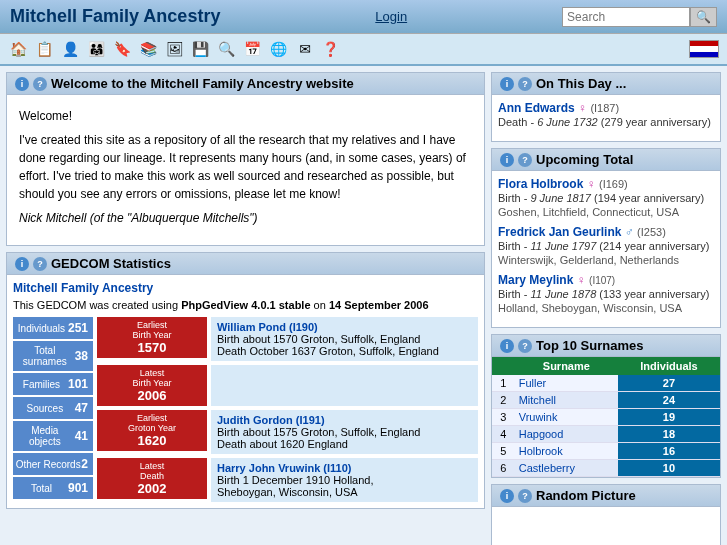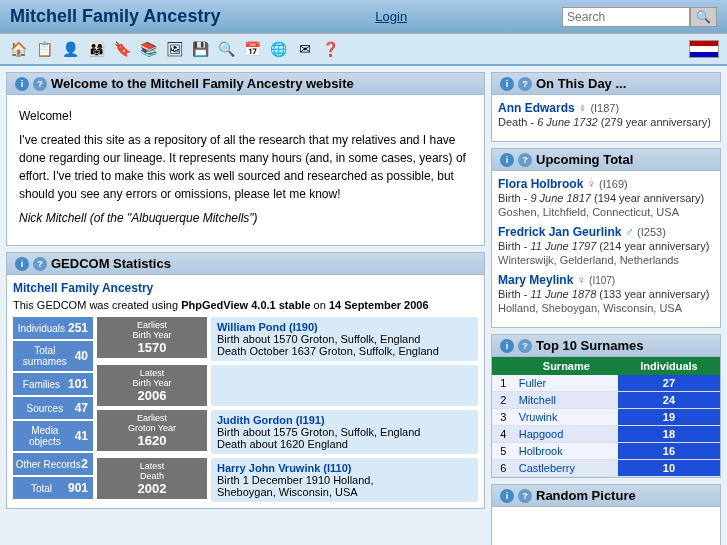--- a/index.html
+++ b/index.html
@@ -183,21 +183,21 @@
       display: flex;
       gap: 4px;
     }
     .record-year-col {
       display: flex;
       flex-direction: column;
       gap: 2px;
       width: 110px;
     }
     .year-block {
-      background: #737373;
+      background: #b91c1c;
       color: #fff;
       text-align: center;
       padding: 3px 4px;
       font-size: 10px;
     }
     .year-block .year-label { font-size: 9px; }
     .year-block .year-value { font-weight: bold; font-size: 13px; }
 
     .record-detail {
       background: #d8eaf8;
@@ -261,21 +261,21 @@
       padding: 2px 4px;
       border-bottom: 1px solid #dde;
     }
     .surnames-table td:nth-child(2) {
       text-align: left;
       color: #0044aa;
       cursor: pointer;
     }
     .surnames-table td:nth-child(3) {
       color: #fff;
-      background: #1d4ed8;
+      background: #0369a1;
       font-weight: bold;
     }
     .surnames-table tr:nth-child(odd) { background: #f0f4ff; }
     .surnames-table tr:nth-child(even) { background: #e0e8f8; }
 
     #surnames-panel .right-panel-body {
       overflow-y: scroll;
       max-height: 130px;
       padding: 0;
     }
@@ -349,21 +349,21 @@
         </div>
         <div class="gedcom-grid">
 
           <div class="gedcom-stats">
             <div class="stat-row">
               <span class="stat-label">Individuals</span>
               <span class="stat-value">251</span>
             </div>
             <div class="stat-row">
               <span class="stat-label">Total surnames</span>
-              <span class="stat-value">40</span>
+              <span class="stat-value">38</span>
             </div>
             <div class="stat-row">
               <span class="stat-label">Families</span>
               <span class="stat-value">101</span>
             </div>
             <div class="stat-row">
               <span class="stat-label">Sources</span>
               <span class="stat-value">47</span>
             </div>
             <div class="stat-row">

